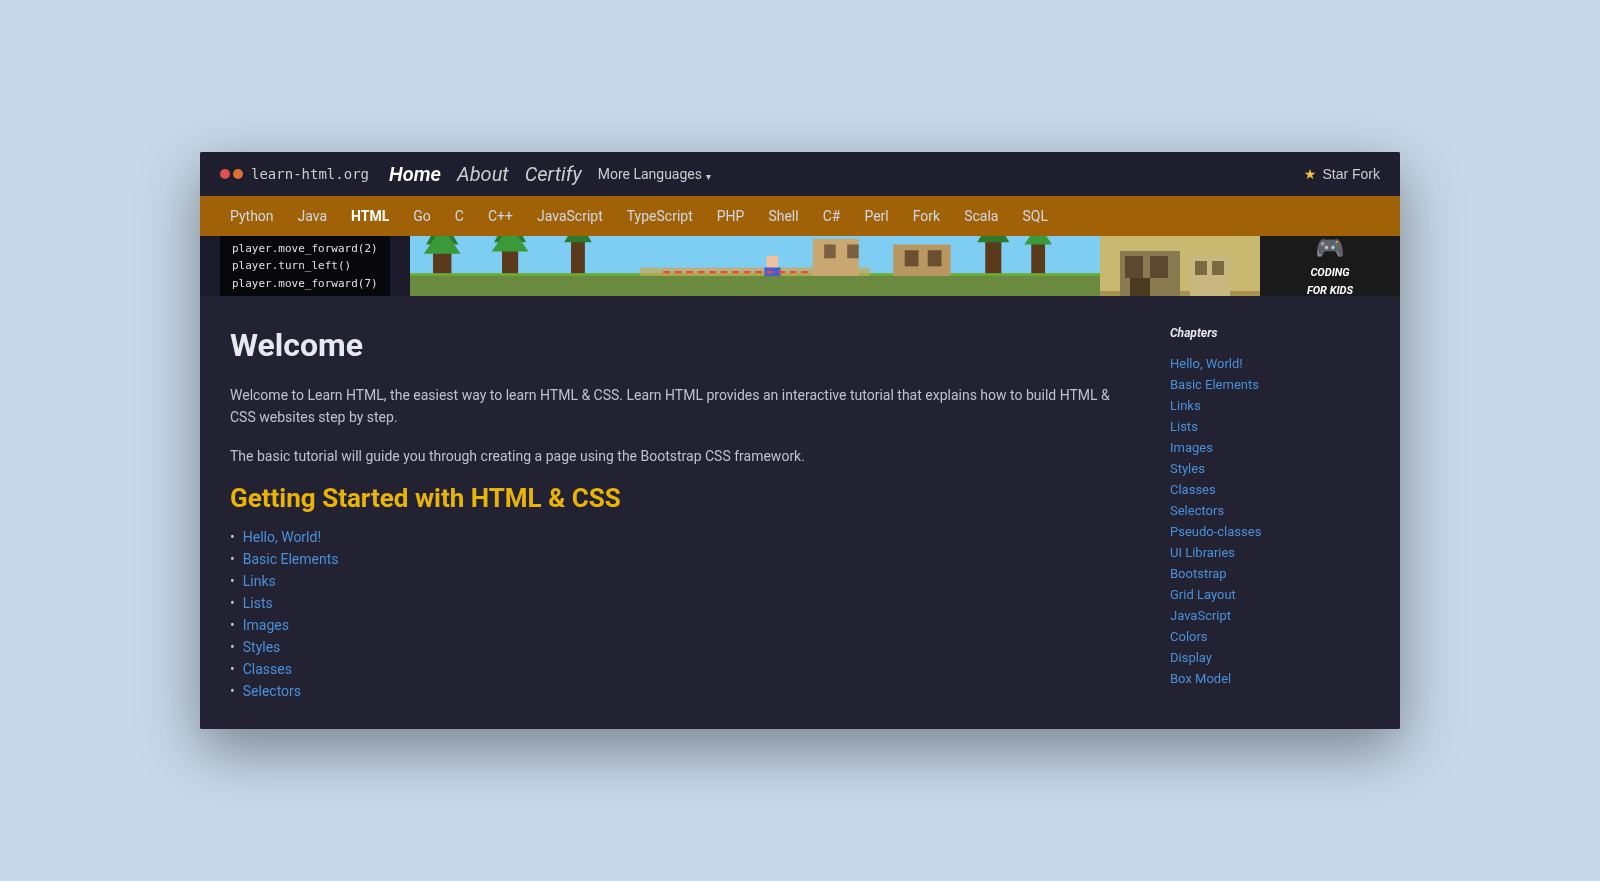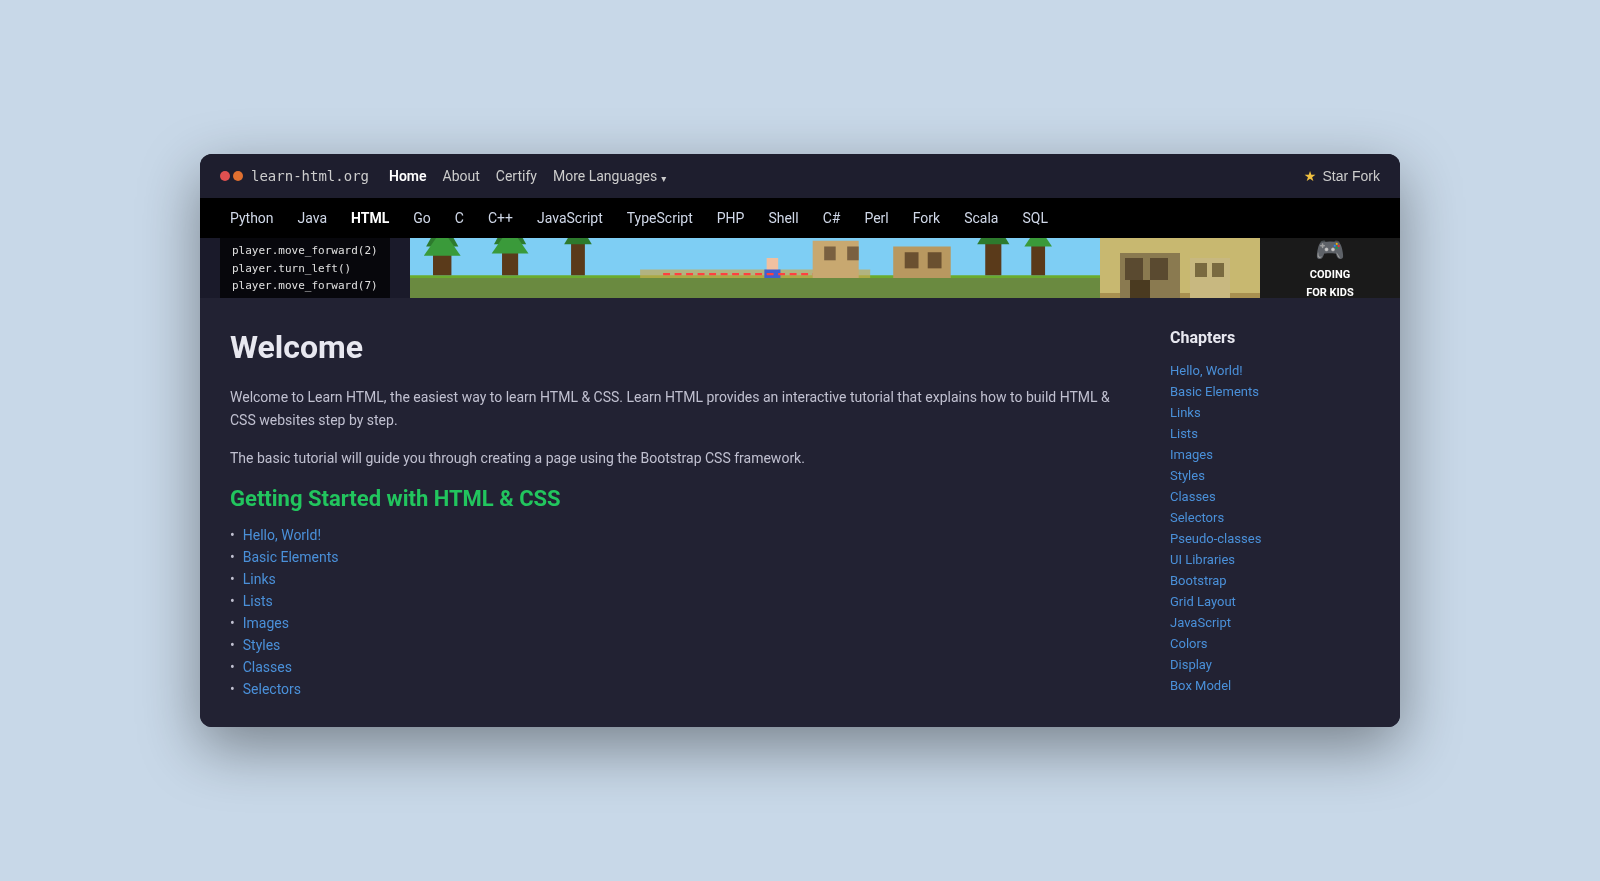--- a/index.html
+++ b/index.html
@@ -10,21 +10,21 @@
       display: flex;
       align-items: center;
       justify-content: center;
       min-height: 100vh;
       padding: 40px;
     }
 
     .window {
       width: 1200px;
       background: #1a1a2e;
-      border-radius: 12px;
+      border-radius: 2px;
       overflow: hidden;
       box-shadow: 0 20px 60px rgba(0,0,0,0.4);
     }
 
     
     .top-nav {
       background: #1e1e2e;
       padding: 0 20px;
       display: flex;
       align-items: center;
@@ -66,21 +66,22 @@
 
     .top-nav-links {
       display: flex;
       align-items: center;
       gap: 16px;
     }
 
     .top-nav-links a {
       color: #cccccc;
       text-decoration: none;
-      font-size: 14px;
+      font-size: 20px;
+      font-style: italic;
     }
 
     .top-nav-links a.active {
       color: #ffffff;
       font-weight: 600;
     }
 
     .more-languages {
       display: flex;
       align-items: flex-end;
@@ -110,21 +111,21 @@
       font-size: 14px;
       cursor: pointer;
     }
 
     .star-icon {
       color: #f0c040;
     }
 
     
     .lang-bar {
-      background: #000000;
+      background: #a16207;
       padding: 0 20px;
       display: flex;
       align-items: center;
       height: 40px;
       gap: 4px;
     }
 
     .lang-item {
       color: #d0d8e8;
       font-size: 14px;
@@ -175,20 +176,21 @@
       font-size: 24px;
     }
 
     .coding-kids-text {
       color: #ffffff;
       font-size: 11px;
       font-weight: 700;
       text-align: right;
       line-height: 1.3;
       text-transform: uppercase;
+      font-style: italic;
     }
 
     
     .main-content {
       background: #222233;
       display: flex;
       gap: 8px;
       padding: 30px 30px 30px 30px;
       min-height: 400px;
     }
@@ -211,32 +213,33 @@
     }
 
     .welcome-text {
       color: #c0c0d0;
       font-size: 14px;
       line-height: 1.6;
       margin-bottom: 16px;
     }
 
     h2.section-title {
-      color: #22c55e;
-      font-size: 22px;
+      color: #eab308;
+      font-size: 26px;
       font-weight: 700;
       margin-bottom: 16px;
       margin-top: 10px;
     }
 
     .chapters-title {
       color: #e8e8f0;
-      font-size: 16px;
+      font-size: 12px;
       font-weight: 700;
       margin-bottom: 16px;
+      font-style: italic;
     }
 
     .chapter-links {
       display: flex;
       flex-direction: column;
       gap: 6px;
     }
 
     .chapter-link {
       color: #4a90d9;

